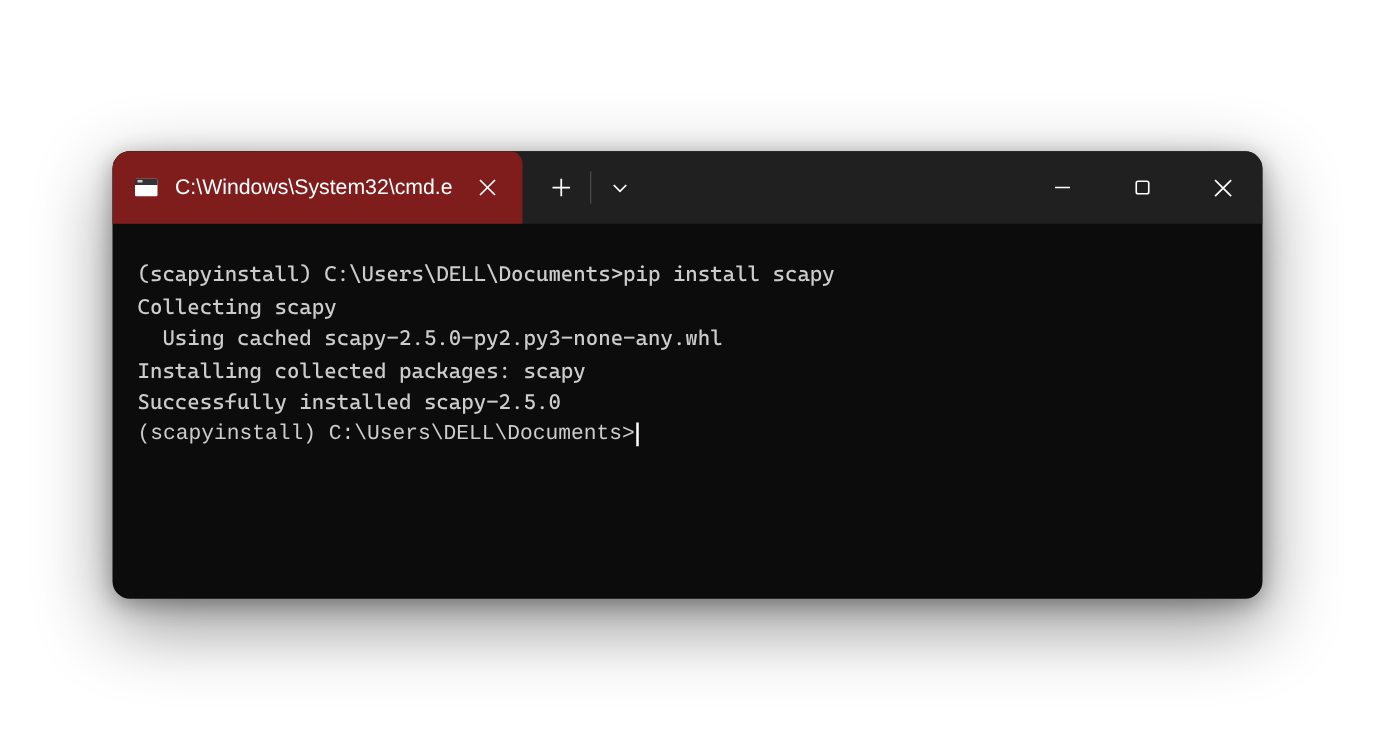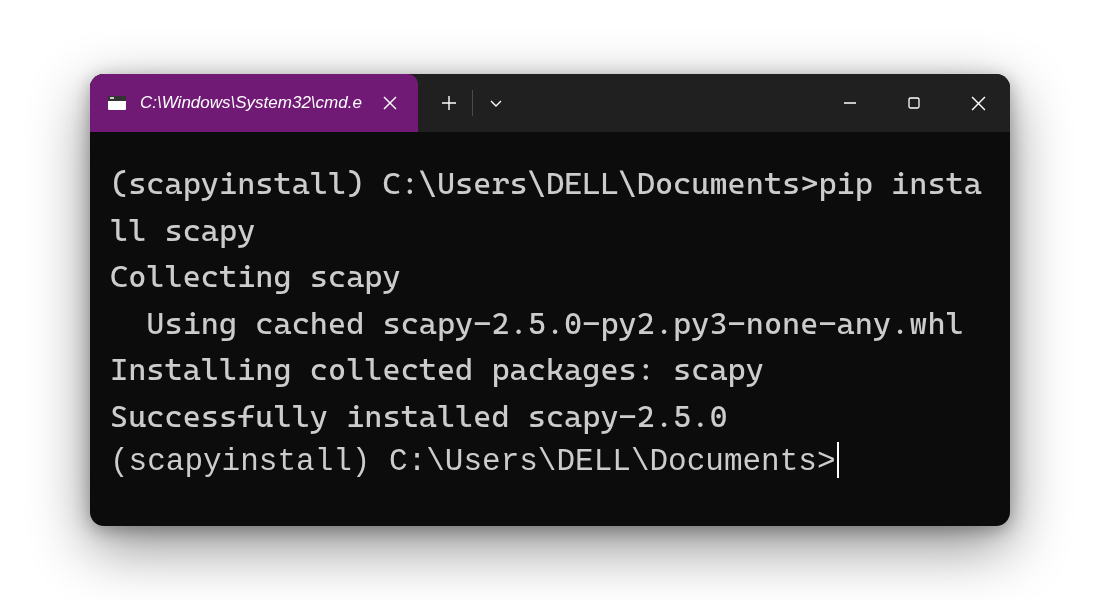--- a/index.html
+++ b/index.html
@@ -20,29 +20,28 @@
       box-shadow: 0 20px 60px rgba(0,0,0,0.45), 0 4px 18px rgba(0,0,0,0.3);
     }
     .titlebar {
       height: 58px;
       background: #202020;
       display: flex;
       align-items: stretch;
       user-select: none;
     }
     .tab {
-      background: #701a75;
+      background: #7f1d1d;
       display: flex;
       align-items: center;
       padding: 0 14px 0 18px;
       gap: 14px;
       border-top-right-radius: 10px;
       position: relative;
       min-width: 300px;
-      font-style: italic;
     }
     .tab-icon {
       width: 18px;
       height: 14px;
       background: #fefefe;
       position: relative;
       border-radius: 1px;
       flex-shrink: 0;
     }
     .tab-icon::before {
@@ -107,21 +106,21 @@
       align-items: center;
       justify-content: center;
       color: #ffffff;
     }
     .terminal-body {
       padding: 28px 20px 40px 20px;
       min-height: 300px;
     }
     .terminal-body pre {
       font-family: 'Cascadia Mono','Consolas',monospace;
-      font-size: 31px;
+      font-size: 17px;
       line-height: 1.5;
       color: #cccccc;
       white-space: pre-wrap;
       word-break: break-all;
     }
     .line { display: block; }
     .prompt-line { display: flex; flex-wrap: wrap; font-family: Liberation Mono, monospace; }
     .cursor {
       display: inline-block;
       width: 2px;

